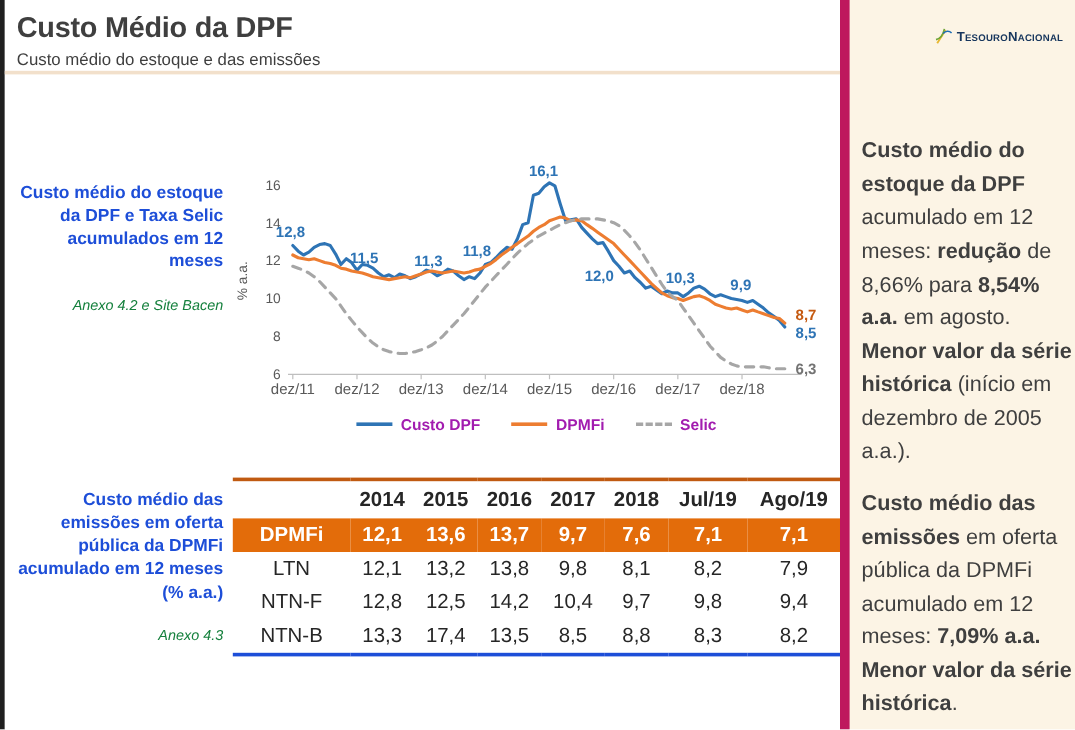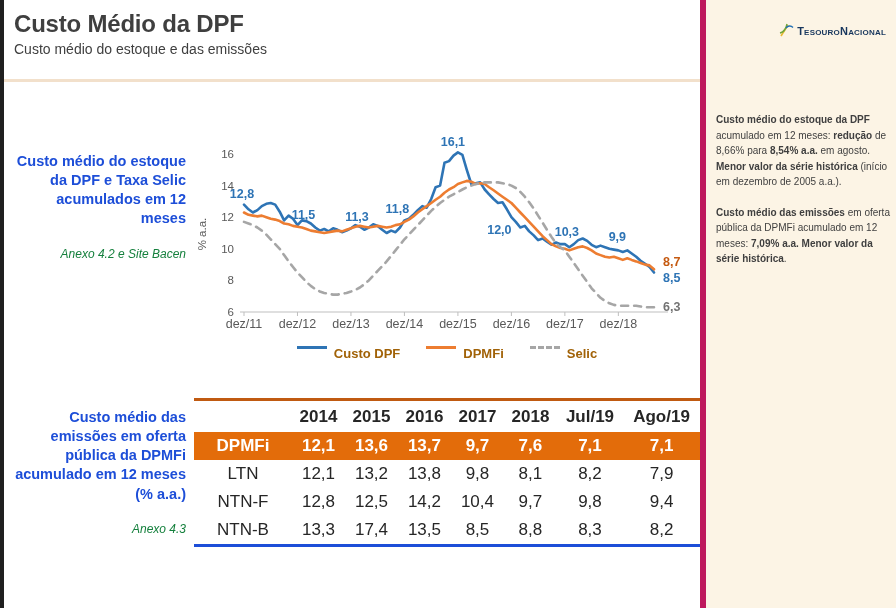--- a/index.html
+++ b/index.html
@@ -2,54 +2,54 @@
 <html><head>
 <meta charset="utf-8">
 <style>
   html,body{margin:0;padding:0;}
   body{
     width:896px;height:608px;position:relative;overflow:hidden;
     background:#ffffff;font-family:"Liberation Sans", sans-serif;color:#3F3F3F;
   }
   .edge-bar{position:absolute;left:0;top:0;width:4px;height:608px;background:#1F1F1F;}
   .main{position:absolute;left:4px;top:0;width:696px;height:608px;background:#fff;}
-  .header{height:82px;border-bottom:3px solid #F2E0CB;padding:10px 0 0 10px;box-sizing:border-box;}
+  .header{height:62px;border-bottom:3px solid #F2E0CB;padding:10px 0 0 10px;box-sizing:border-box;}
   .header h1{margin:0;font-size:24px;font-weight:bold;color:#3F3F3F;letter-spacing:-0.2px;}
   .header h2{margin:3px 0 0 0;font-size:14px;font-weight:normal;color:#3F3F3F;}
 
   .side-label{position:absolute;width:178px;text-align:right;left:4px;}
   .chart-side{top:152px;}
   .table-side{top:408px;}
   .block-title{font-weight:bold;font-size:14.5px;line-height:1.32;color:#1d4ed8;}
   .block-note{font-style:italic;font-size:12px;color:#15803d;margin-top:18px;}
 
   .chart-area{position:absolute;left:190px;top:104px;width:506px;}
   .chart-area svg{display:block;font-family:"Liberation Sans", sans-serif;}
   .ax{font-size:12.5px;fill:#595959;}
   .ay{font-size:11.5px;fill:#595959;}
   .pl{font-size:12.5px;font-weight:bold;}
   .legend{display:flex;justify-content:center;align-items:center;gap:26px;margin-top:6px;}
-  .legend-item{display:flex;gap:7px;font-size:13px;font-weight:bold;color:#a16207;}
+  .legend-item{display:flex;align-items:center;gap:7px;font-size:13px;font-weight:bold;color:#a21caf;}
   .swatch{width:30px;height:0;border-top:3px solid #000;}
   .swatch.dash{border-top-style:dashed;}
 
   .table-area{position:absolute;left:190px;top:398px;width:506px;}
   table{width:100%;border-collapse:collapse;font-size:17px;color:#262626;
         border-top:3px solid #C05A11;border-bottom:3px solid #1d4ed8;}
   th{font-weight:bold;text-align:center;padding:6px 2px 5px 2px;}
   td{text-align:center;padding:4px 2px;}
   th.lbl,td.lbl{width:94px;}
   tr.hl{background:#E36C0A;color:#ffffff;font-weight:bold;}
 
   .sidebar{position:absolute;left:700px;top:0;width:196px;height:608px;
-           background:#FCF4E5;border-left:6px solid #be185d;box-sizing:border-box;}
+           background:#FCF4E5;border-left:8px solid #be185d;box-sizing:border-box;}
   .logo{position:absolute;top:22px;right:10px;display:flex;align-items:center;gap:2px;}
   .logo-text{font-size:11px;font-weight:bold;color:#17365D;font-variant:small-caps;letter-spacing:0.2px;}
   .sidebar-content{position:absolute;top:112px;left:10px;width:176px;}
-  .sidebar-content p{margin:0 0 15px 0;font-size:10px;line-height:1.55;color:#3F3F3F;}
+  .sidebar-content p{margin:0 0 15px 0;font-size:18px;line-height:1.55;color:#3F3F3F;}
   .sidebar-content .b{font-weight:bold;}
 </style>
 </head>
 <body>
 
 <div class="edge-bar"></div>
 
 <div class="main">
 
   <div class="header">

